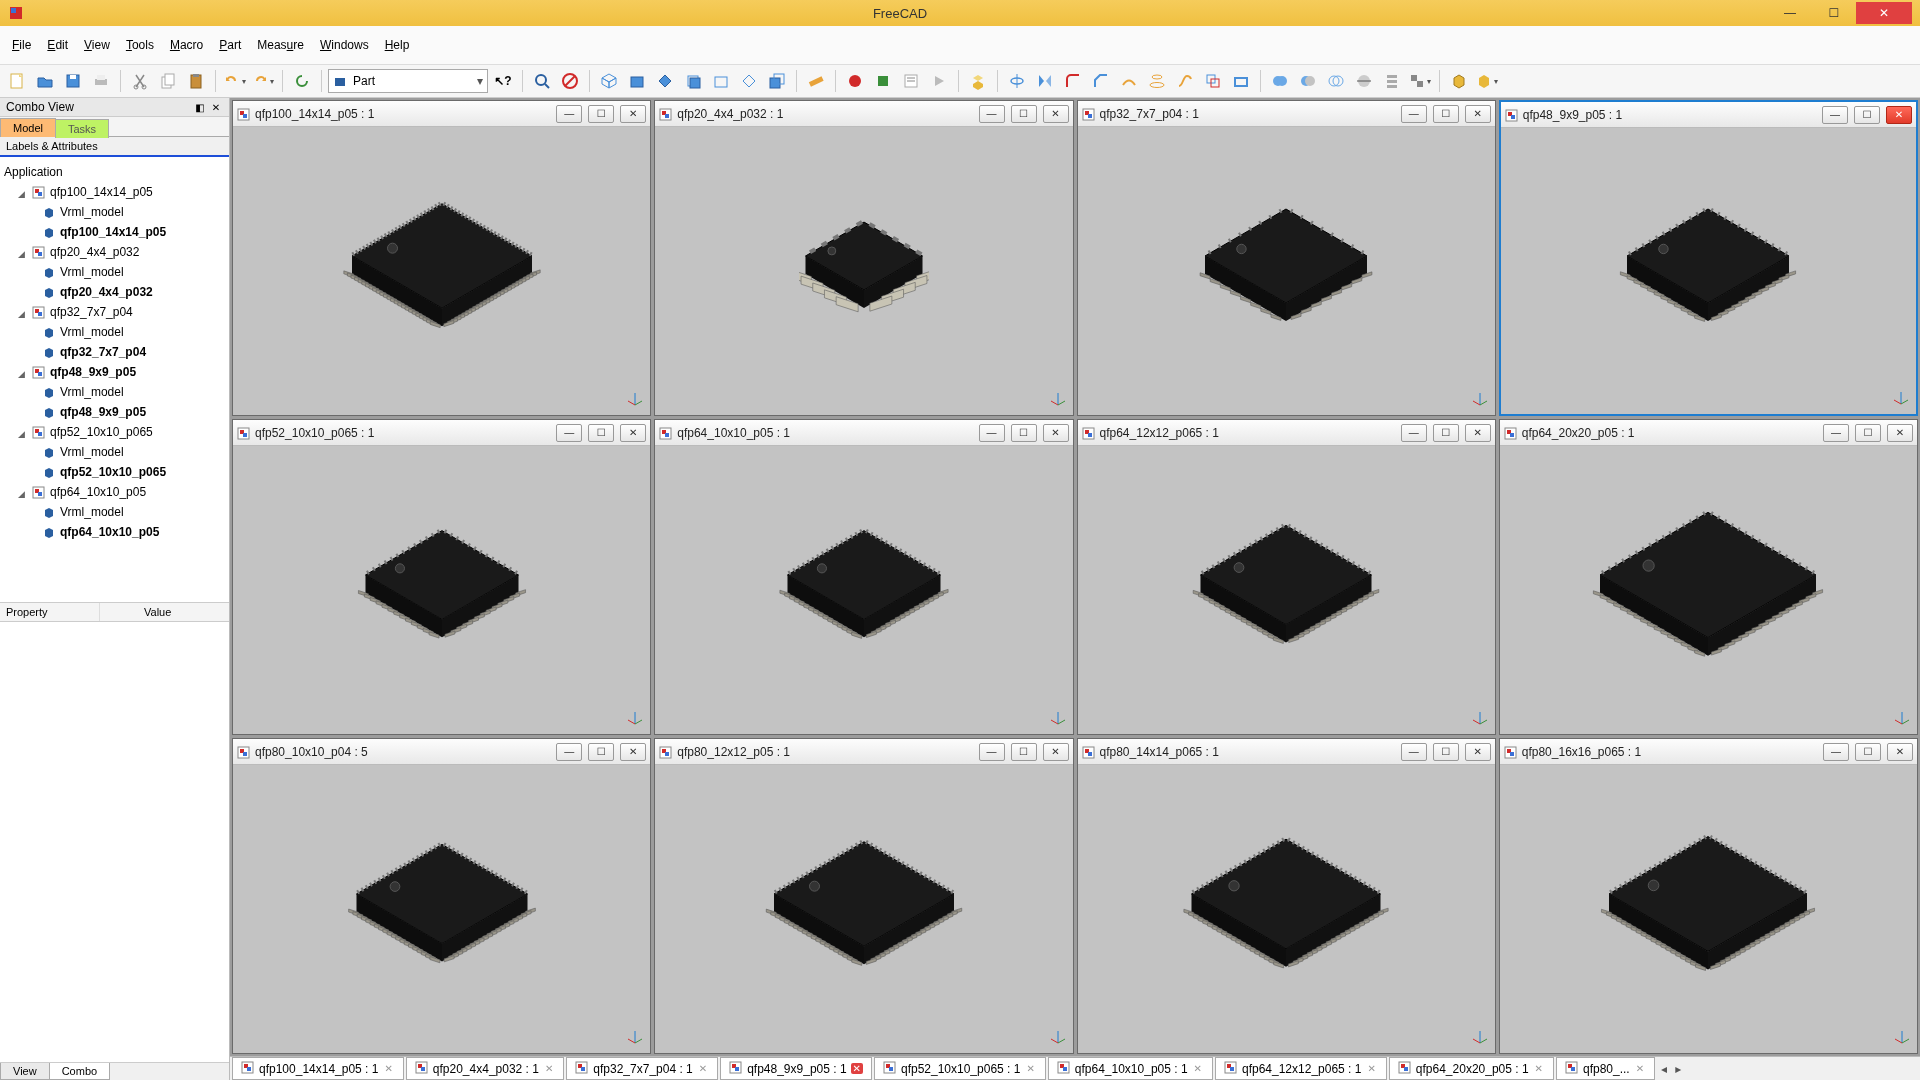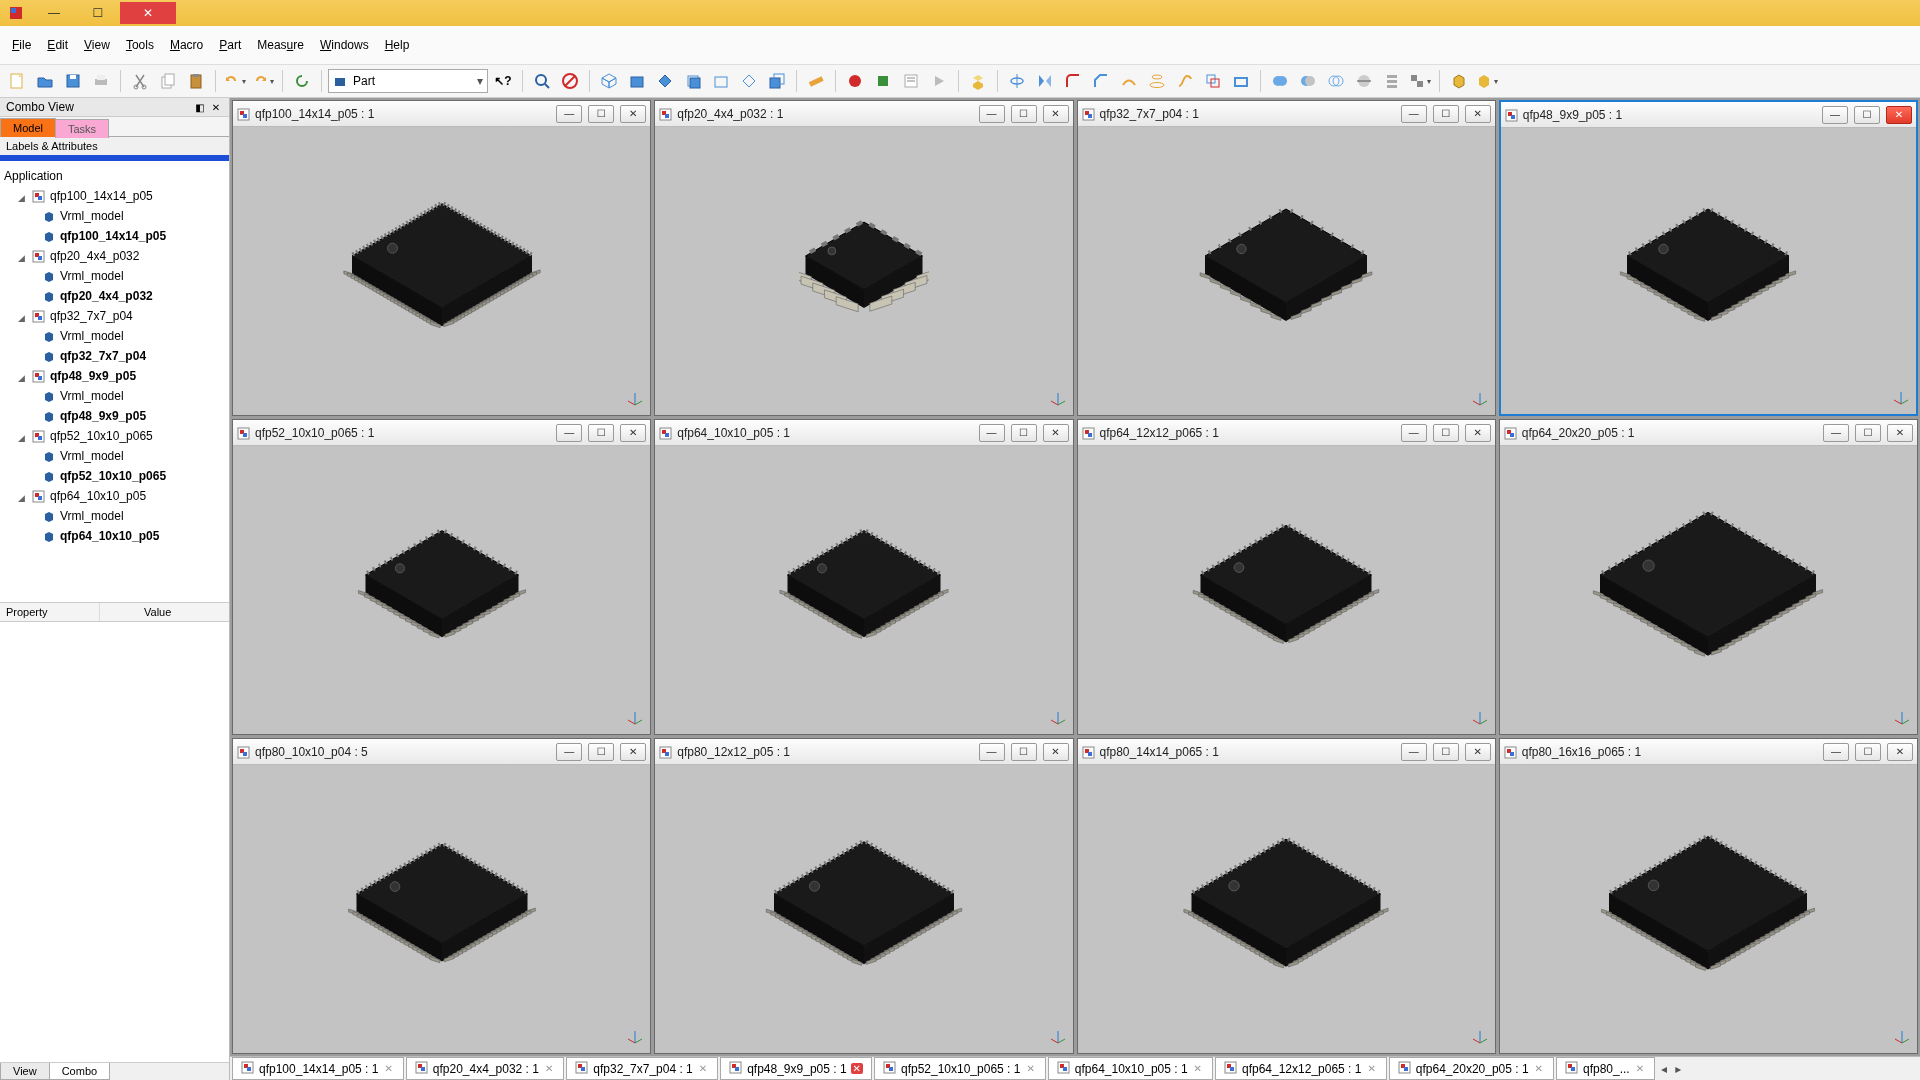--- a/index.html
+++ b/index.html
@@ -28,23 +28,23 @@
 
 
 .main { flex: 1; display: flex; min-height: 0; }
 
 
 .sidebar { width: 230px; background: #f0f0f0; border-right: 1px solid #bbb; display: flex; flex-direction: column; }
 .panel-title { background: #e8e8e8; border-bottom: 1px solid #ccc; padding: 2px 6px; display: flex; align-items: center; font-size: 11px; }
 .panel-title .ptxt { flex: 1; }
 .panel-title .pbtn { width: 14px; height: 14px; display:flex;align-items:center;justify-content:center; font-size: 10px; margin-left: 2px; }
 .tabstrip { display: flex; background: #f4f4f4; border-bottom: 1px solid #aaa; }
-.tabstrip .tab { padding: 3px 12px; border: 1px solid #aaa; border-bottom: none; background: #f97316; margin-right: -1px; font-size: 11px; position:relative; top:1px;}
-.tabstrip .tab.inactive { background: #f9a8d4; color:#555; top:2px; }
-.tree-header { background: #f0f0f0; padding: 3px 6px; border-bottom: 6px solid #1d4ed8; font-size: 11px; }
+.tabstrip .tab { padding: 3px 12px; border: 1px solid #aaa; border-bottom: none; background: #fdba74; margin-right: -1px; font-size: 11px; position:relative; top:1px;}
+.tabstrip .tab.inactive { background: #bef264; color:#555; top:2px; }
+.tree-header { background: #f0f0f0; padding: 3px 6px; border-bottom: 2px solid #1d4ed8; font-size: 11px; }
 .tree { flex: 1; overflow: auto; background: #fff; padding: 2px 0; }
 .tree-row { display: flex; align-items: flex-end; height: 20px; padding-left: 4px; white-space: nowrap; }
 .tree-row.indent1 { padding-left: 18px; }
 .tree-row.indent2 { padding-left: 40px; }
 .tree-toggle { width: 12px; font-size: 9px; color: #666; }
 .tree-icon { width: 14px; height: 14px; margin: 0 4px 0 2px; display: inline-flex; }
 .tree-label { font-size: 12px; }
 .tree-label.bold { font-weight: bold; }
 .prop-header { display: flex; background: #f4f4f4; border-top: 1px solid #ccc; border-bottom: 1px solid #ccc; gap: 38px; }
 .prop-header > div { padding: 3px 6px; font-size: 11px; }
@@ -83,20 +83,21 @@
 </head>
 <body>
 
 <div class="titlebar">
   <span class="appicon">
     <svg class="ic" width="16" height="16">
         <rect x="2" y="2" width="12" height="12" fill="#d12a2a"></rect>
         <rect x="3" y="3" width="5" height="5" fill="#3b6fd6"></rect>
       </svg>
   </span>
+  <span class="title">FreeCAD</span>
   <div class="winbtns">
     <div class="winbtn">—</div>
     <div class="winbtn">☐</div>
     <div class="winbtn close">✕</div>
   </div>
 </div>
 
 <div class="menubar">
   <div class="menuitem"><span class="menu-underline">F</span><span title="File">ile</span></div>
   <div class="menuitem"><span class="menu-underline">E</span>dit</div>

